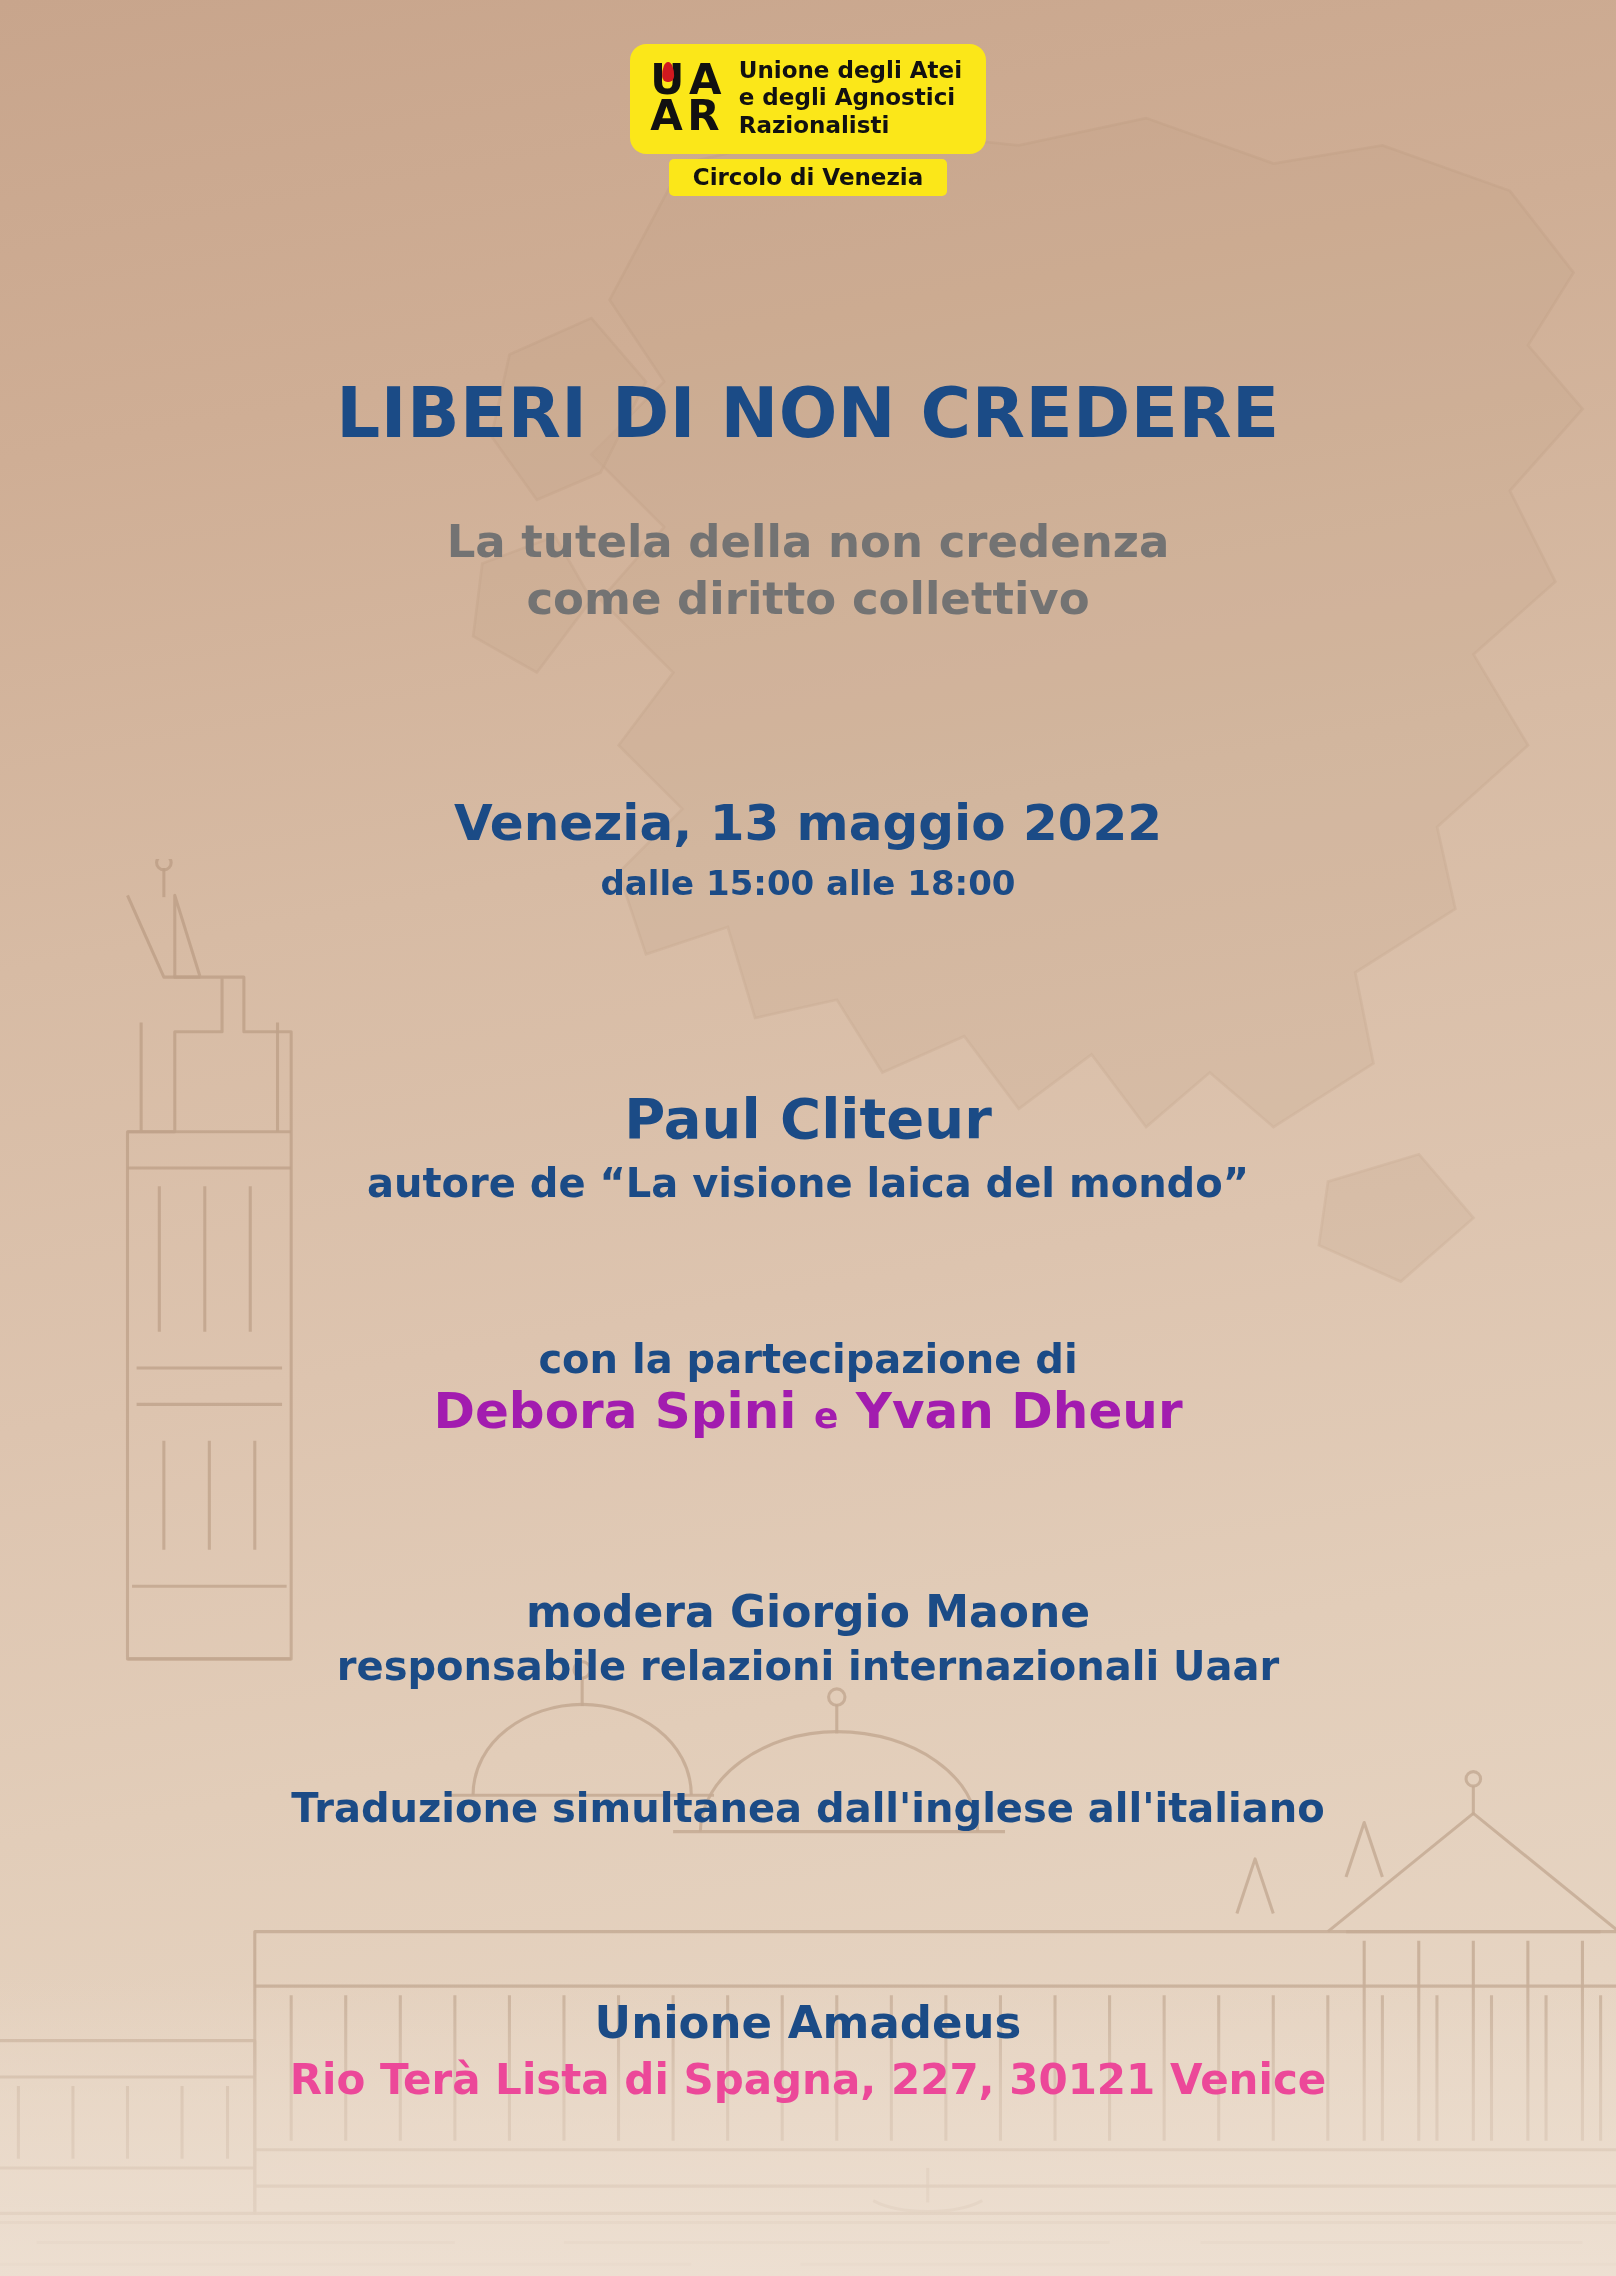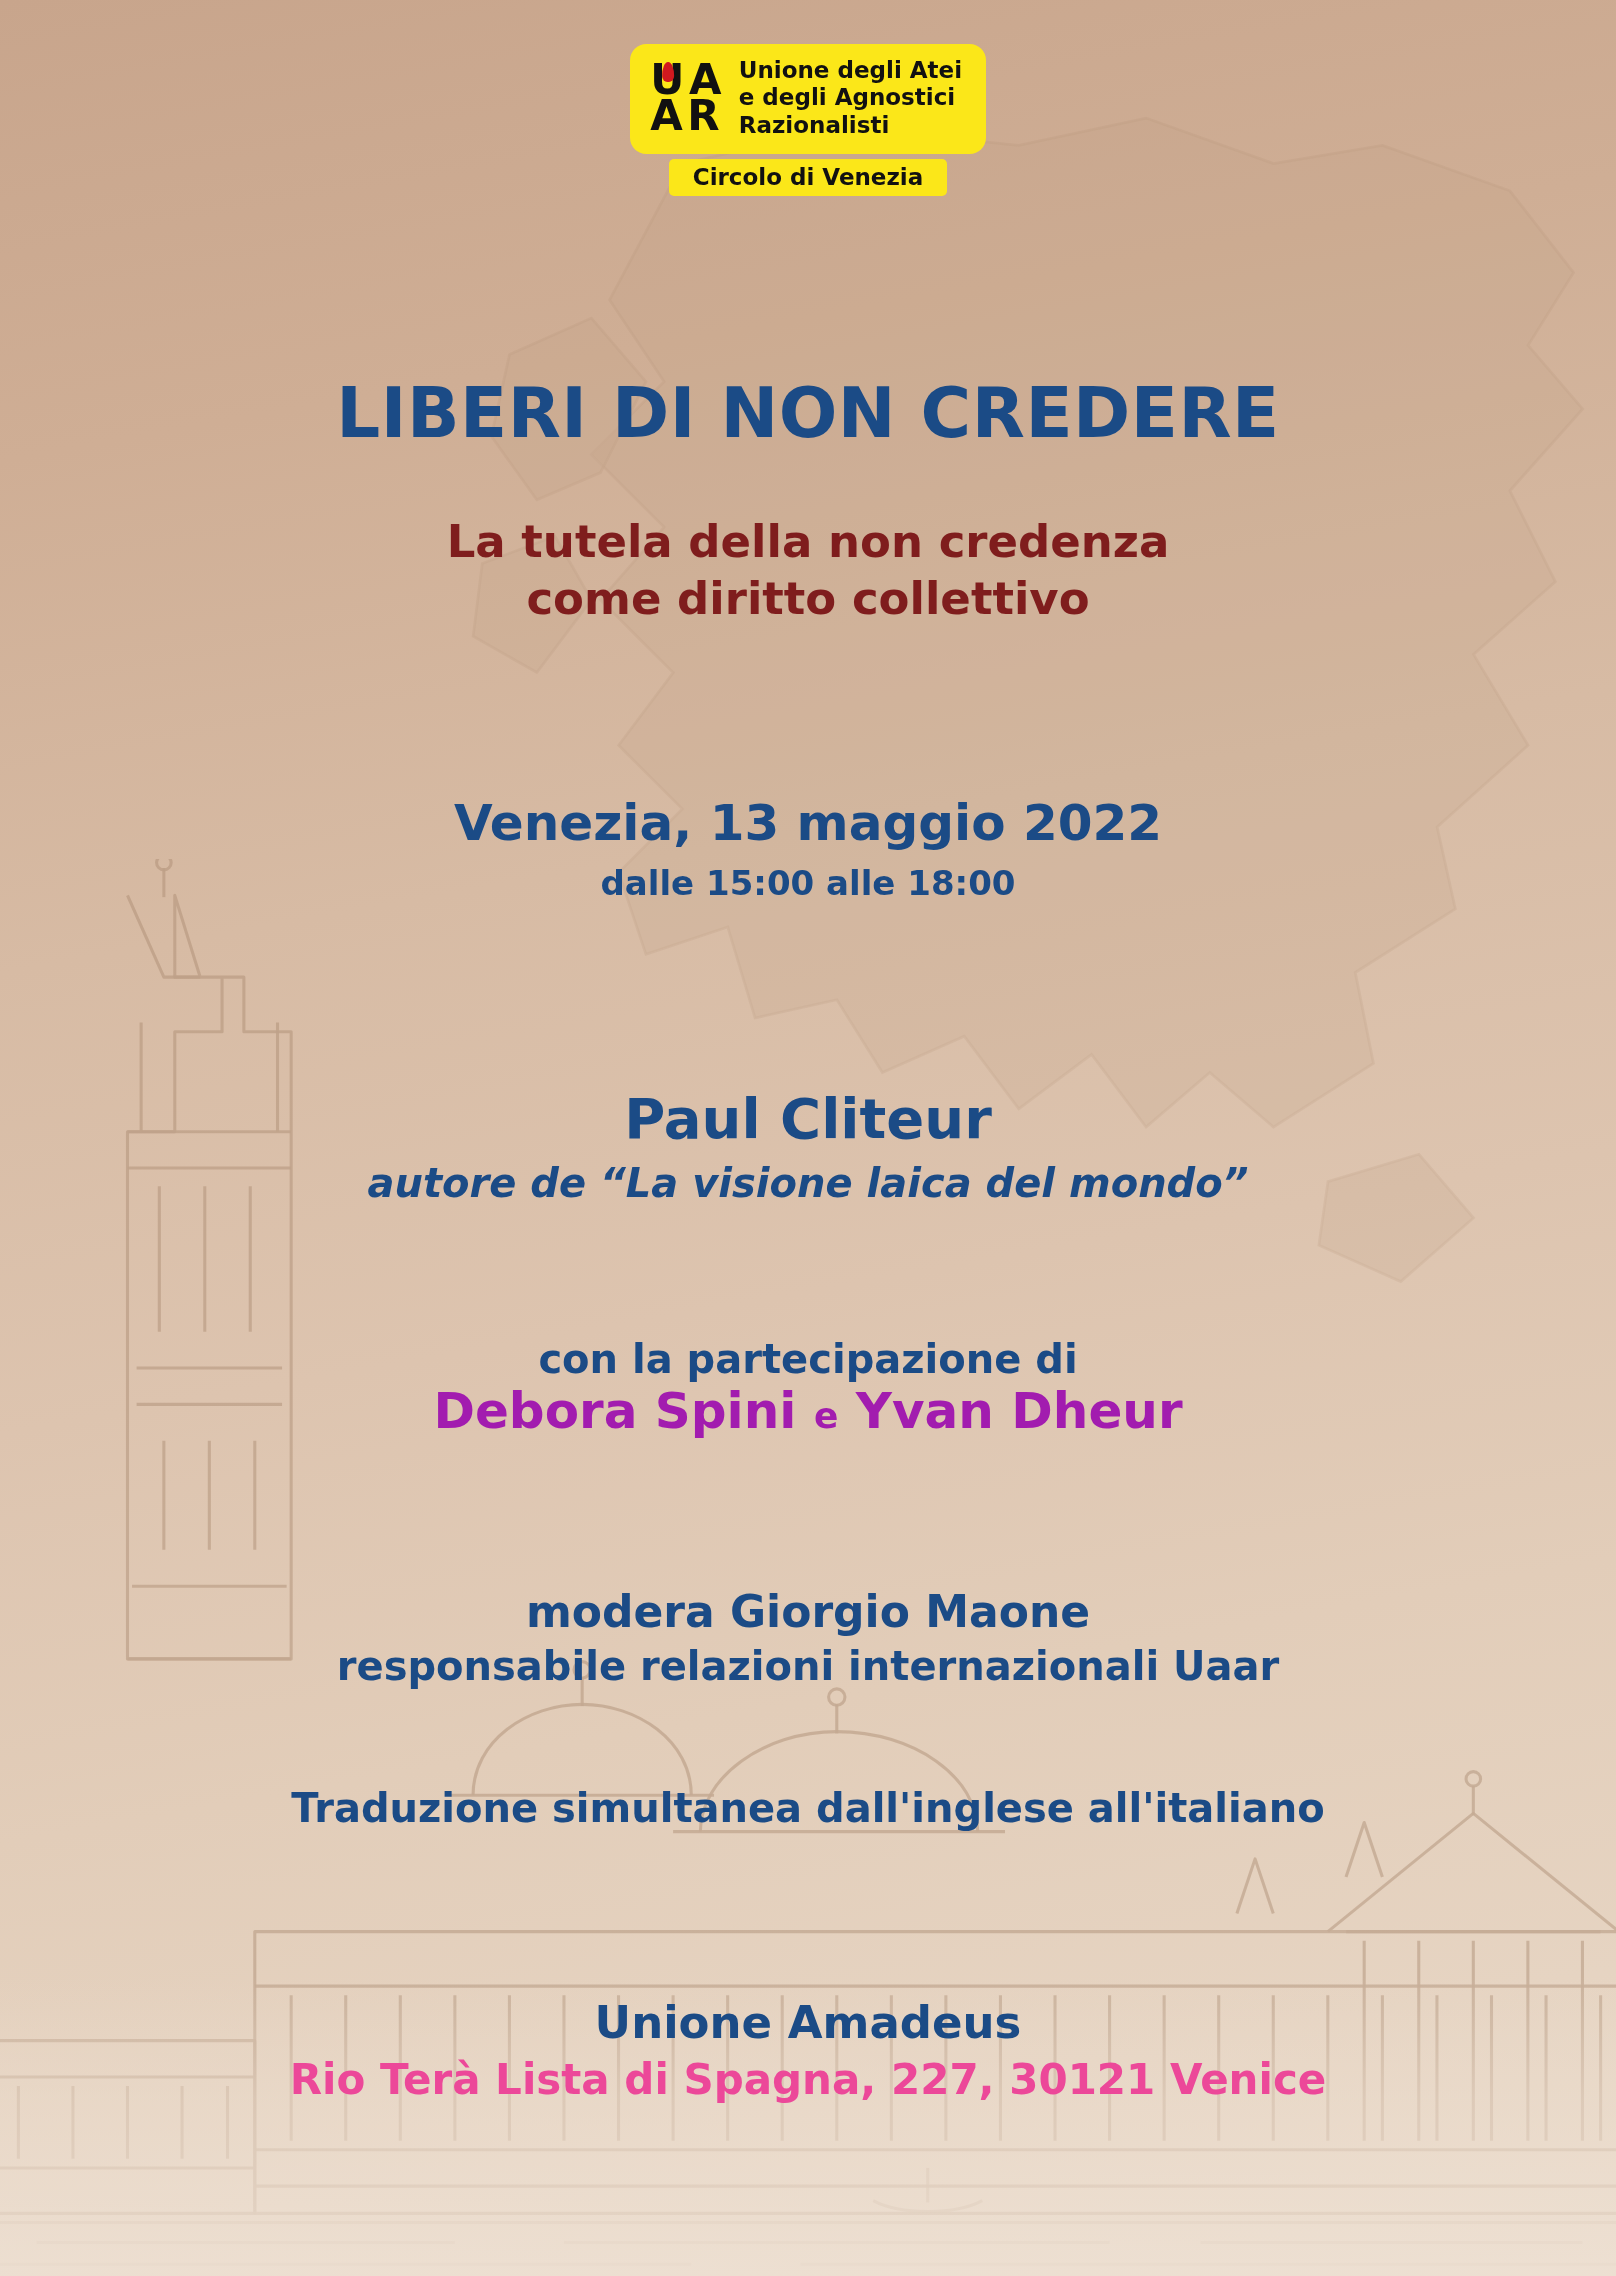--- a/index.html
+++ b/index.html
@@ -125,21 +125,21 @@
     letter-spacing: 0.5px;
     color: #1b4b86;
   }
   .subtitle {
     position: absolute;
     top: 514px;
     width: 100%;
     font-weight: bold;
     font-size: 45px;
     line-height: 1.26;
-    color: #7f1d1d;
+    color: #737373;
   }
   .when {
     position: absolute;
     top: 794px;
     width: 100%;
   }
   .when .date {
     font-weight: bold;
     font-size: 50px;
     color: #1b4b86;
@@ -164,21 +164,20 @@
   .speaker .name {
     font-weight: bold;
     font-size: 56px;
     color: #1b4b86;
   }
   .speaker .book {
     margin-top: 9px;
     font-weight: bold;
     font-size: 40px;
     color: #1b4b86;
-    font-style: italic;
   }
   .participants {
     position: absolute;
     top: 1336px;
     width: 100%;
   }
   .participants .lead {
     font-weight: bold;
     font-size: 40px;
     color: #1b4b86;

